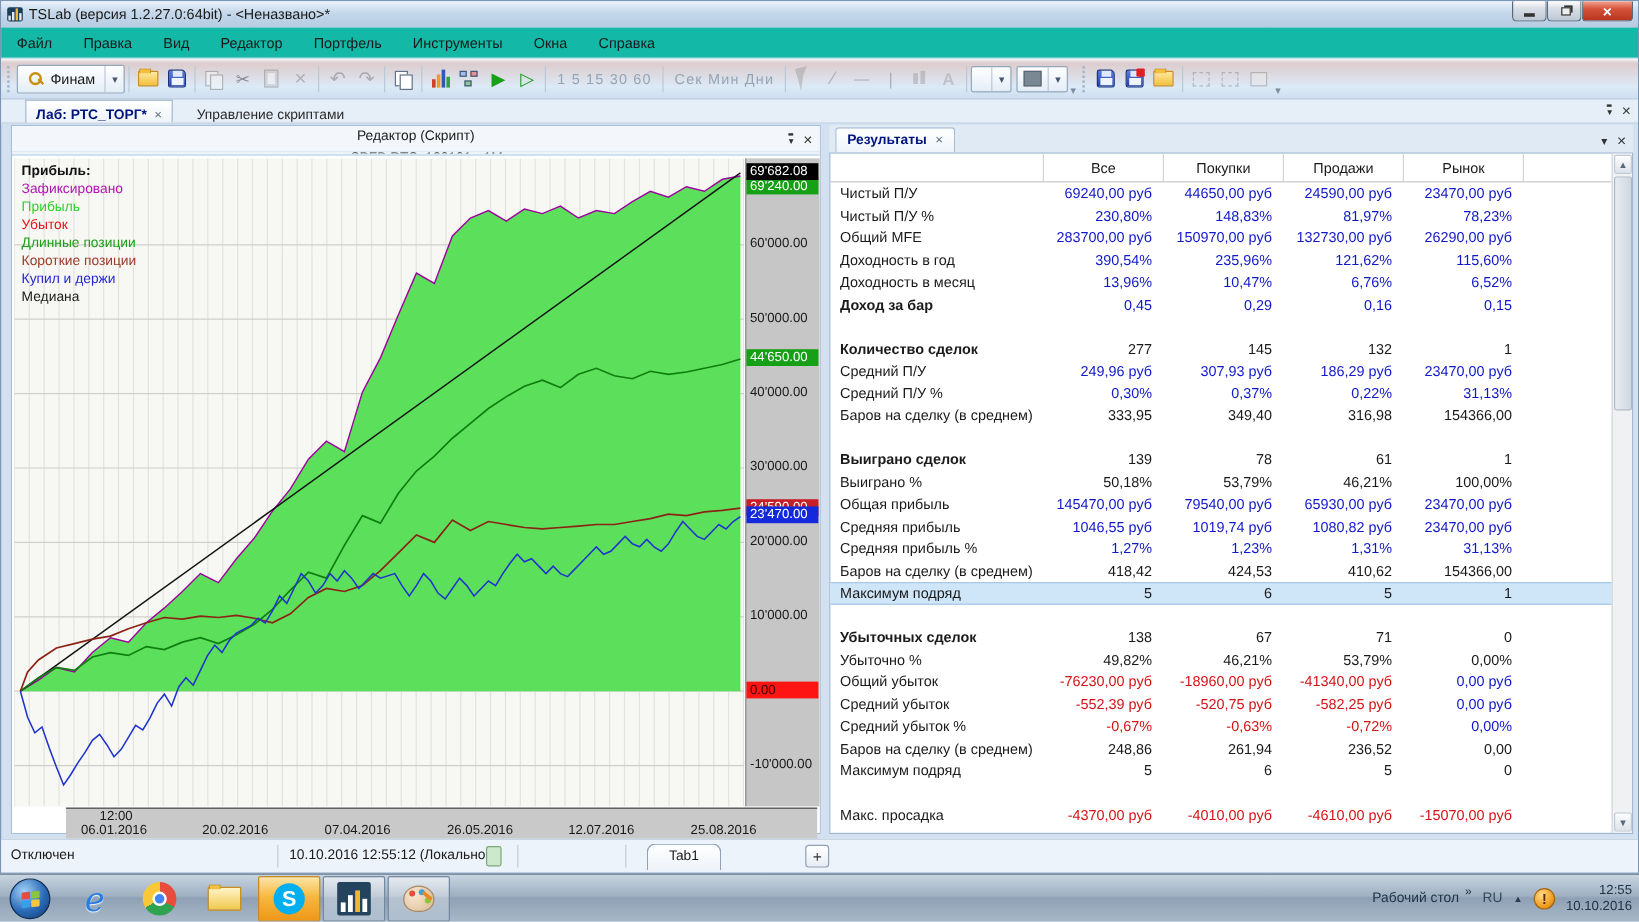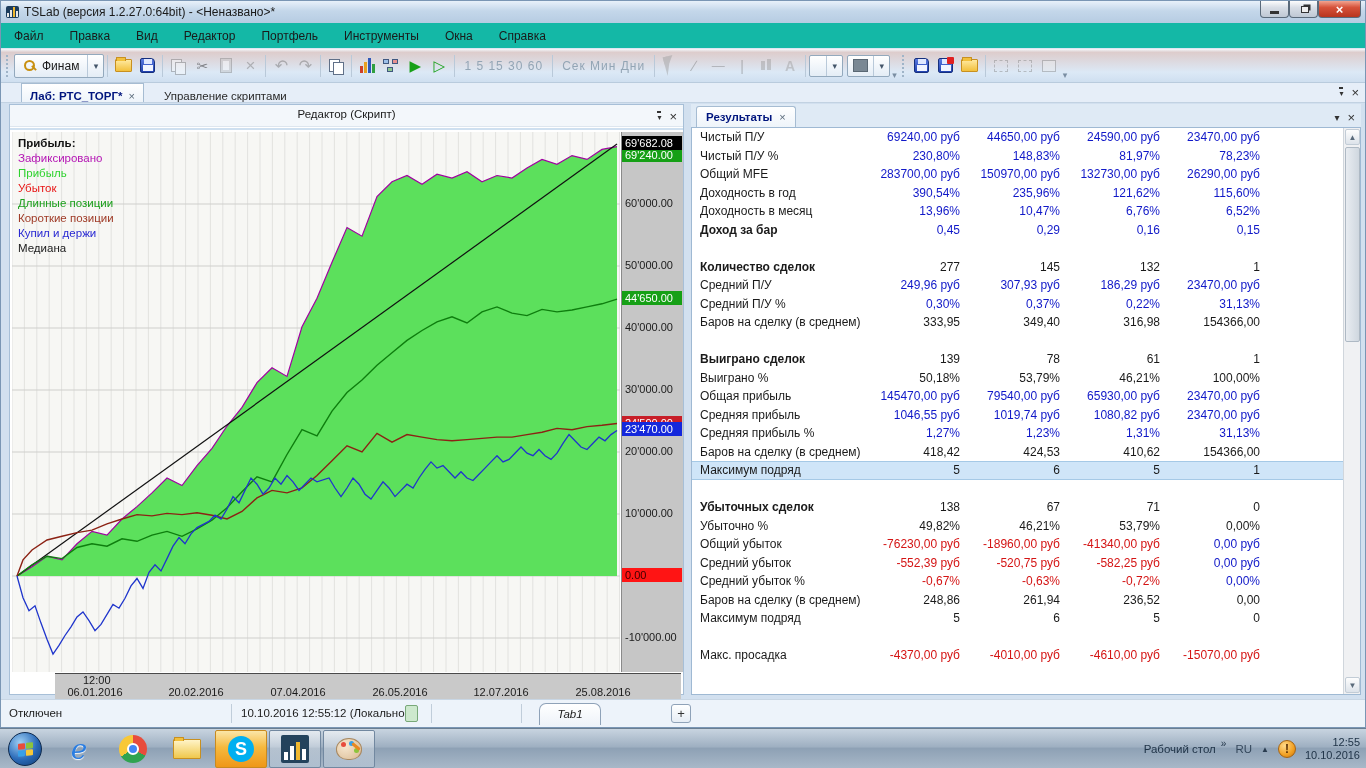--- a/index.html
+++ b/index.html
@@ -85,21 +85,21 @@
   .scrollbar { position:absolute; right:0; top:0; bottom:0; width:17px; background:#f0f1f3; border-left:1px solid #d0d6dc; }
   .sb-arrow { position:absolute; left:1px; width:15px; height:16px; font-size:8px; color:#5a6a7a; text-align:center; line-height:16px; background:linear-gradient(#fdfdfd,#dde3ea); border:1px solid #c2ccd6; border-radius:2px; }
   .sb-thumb { position:absolute; left:1px; width:15px; background:linear-gradient(90deg,#e8ecf1,#cfd7df); border:1px solid #aeb9c4; border-radius:2px; }
 
   
   .statusbar { position:absolute; left:0; bottom:0; right:0; height:28px; background:#edf3fa; border-top:1px solid #c8d6e4; font-size:11.5px; color:#1a1a1a; }
   .ssep { position:absolute; top:4px; bottom:4px; width:1px; background:#c0cdda; }
   .sitem { position:absolute; top:7px; white-space:nowrap; }
   .conn-doc-icon { position:absolute; width:13px; height:17px; top:5px; background:#cde8cd; border:1px solid #78a878; border-radius:2px; }
   .tab1 { position:absolute; width:62px; height:22px; top:3px; border:1px solid #8fa2b8; border-bottom:none; border-radius:7px 7px 0 0;
-    background:linear-gradient(#ffffff,#eef3f9); text-align:center; line-height:21px;font-style:italic; }
+    background:linear-gradient(#ffffff,#eef3f9); text-align:center; line-height:21px; }
   .addtab { position:absolute; width:20px; height:19px; top:4px; border:1px solid #8fa2b8; border-radius:3px;
     background:linear-gradient(#ffffff,#e6edf5); text-align:center; line-height:17px; font-size:13px; color:#333; }
 
   
   .taskbar { position:absolute; left:0; bottom:0; width:100%; height:40px;
     background:linear-gradient(#c8d4e0,#9fb0c2 45%,#8ea1b5 50%,#a8b8c8); border-top:1px solid #6a7e92; }
   .tb-icons { position:absolute; left:4px; top:0; height:40px; display:flex; align-items:center; }
   .orb { width:42px; height:36px; display:flex; align-items:center; justify-content:center; margin-right:6px; }
   .orb-circle { width:34px; height:34px; border-radius:50%; background:radial-gradient(circle at 35% 30%, #9fd0f5, #2a6ab8 55%, #123a6e); border:1px solid #0e2a4e; display:flex; align-items:center; justify-content:center; }
   .flag { display:grid; grid-template-columns:7px 7px; grid-template-rows:6px 6px; gap:1px; transform:skewY(-6deg); }
@@ -398,20 +398,28 @@
           <div class="rtab">
             <span>Результаты</span>
             <span class="xmark">×</span>
           </div>
           <div class="rowicons" style="top:6px">
             <span style="font-size:10px;color:#333">▾</span>
             <span style="font-size:13px">×</span>
           </div>
         </div>
         <div class="results-body">
+          <div class="thead">
+              <div class="hcell" style="width: 178px;"></div>
+              <div class="hcell" style="width: 100px;">Все</div>
+              <div class="hcell" style="width: 100px;">Покупки</div>
+              <div class="hcell" style="width: 100px;">Продажи</div>
+              <div class="hcell" style="width: 100px;">Рынок</div>
+              <div class="hcell" style="flex: 1 1 0%;"></div>
+            </div>
           <div class="tbody">
               <div class="trow">
                 <div class="tcell lab">Чистый П/У</div>
                 <div class="tcell val blue">69240,00 руб</div>
                 <div class="tcell val blue">44650,00 руб</div>
                 <div class="tcell val blue">24590,00 руб</div>
                 <div class="tcell val blue">23470,00 руб</div>
                 <div class="tcell spacer"></div>
               </div>
               <div class="trow">

